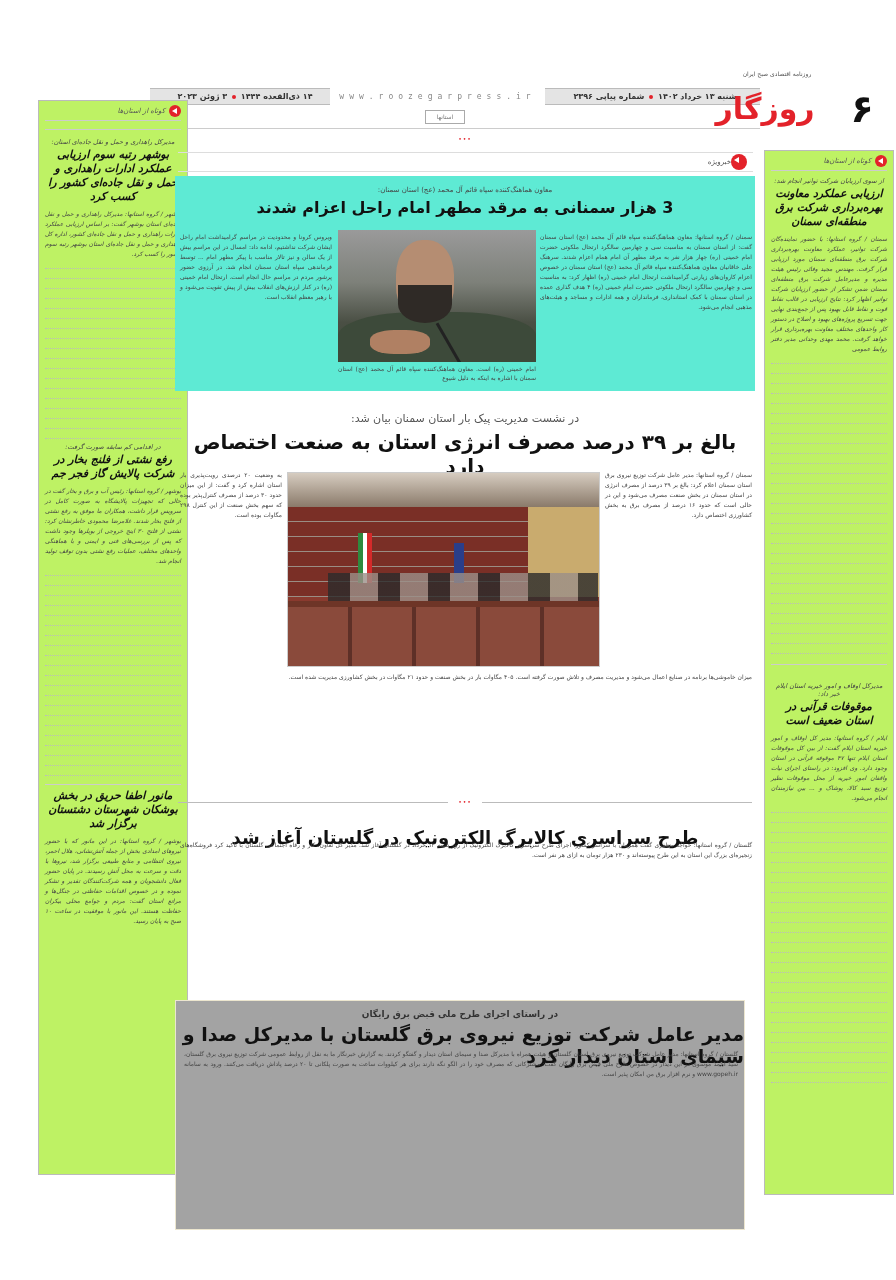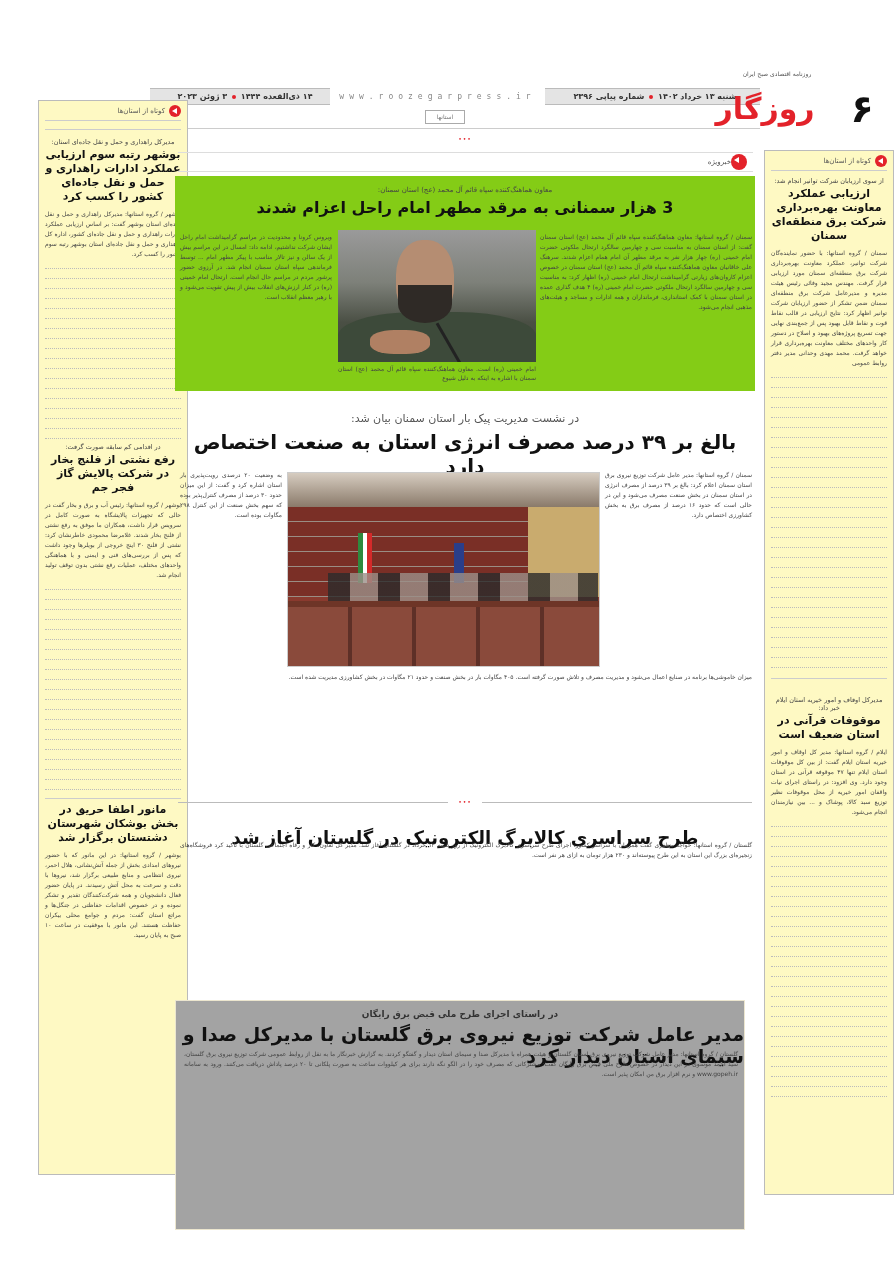--- a/index.html
+++ b/index.html
@@ -13,34 +13,34 @@
   .mast-url { position: absolute; left: 330px; top: 88px; width: 215px; height: 17px; background: #fff; font-size: 8px; line-height: 17px; text-align: center; color: #888; letter-spacing: 5px; direction: ltr; font-family: "DejaVu Sans Mono", monospace; }
   .mast-issue { position: absolute; left: 560px; top: 88px; width: 190px; height: 17px; font-size: 8px; line-height: 17px; text-align: center; color: #333; font-weight: bold; }
   .mast-dot { display: inline-block; width: 4px; height: 4px; background: #e3222a; border-radius: 50%; vertical-align: middle; margin: 0 2px; }
   .mast-tagline { position: absolute; left: 712px; top: 70px; width: 130px; font-size: 6px; text-align: center; color: #555; }
   .logo { position: absolute; left: 700px; top: 84px; width: 130px; height: 50px; font-family: "DejaVu Sans", sans-serif; font-weight: bold; font-size: 30px; line-height: 50px; color: #e3222a; text-align: center; letter-spacing: -2px; }
   .page-num { position: absolute; left: 836px; top: 86px; width: 52px; height: 48px; border-radius: 50%; font-size: 38px; font-weight: bold; line-height: 46px; text-align: center; color: #111; }
   .mast-stamp { position: absolute; left: 425px; top: 110px; width: 40px; height: 14px; border: 1px solid #aaa; font-size: 6px; text-align: center; color: #777; line-height: 12px; }
   .mast-line { position: absolute; left: 170px; top: 128px; width: 590px; height: 1px; background: #ccc; }
 
   
-  .side-col { position: absolute; top: 100px; width: 150px; border: 1px solid #bbb; background: #fef9c3; padding: 4px 6px; }
+  .side-col { position: absolute; top: 100px; width: 150px; border: 1px solid #bbb; background: #bef264; padding: 4px 6px; font-style: italic; }
   .side-left { left: 38px; height: 1075px; }
   .side-right { left: 764px; top: 150px; width: 130px; height: 1045px; }
   .side-tag { display: flex; align-items: center; gap: 4px; font-size: 7px; color: #555; border-bottom: 1px solid #ccc; padding-bottom: 3px; margin-bottom: 6px; }
   .red-circle { width: 12px; height: 12px; border-radius: 50%; background: #e3222a; position: relative; flex: none; }
   .red-circle::after { content: ""; position: absolute; left: 3px; top: 3px; border-right: 5px solid #fff; border-top: 3px solid transparent; border-bottom: 3px solid transparent; }
   .kicker { font-size: 6.5px; color: #444; text-align: center; margin: 4px 0 2px; }
   .side-title { font-size: 11px; font-weight: bold; text-align: center; line-height: 14px; color: #111; margin-bottom: 5px; }
   .body-text { font-size: 6px; line-height: 10px; color: #444; text-align: justify; }
   .filler { height: 10px; border-bottom: 1px dotted #bbb; margin: 0; }
   .section-bar { position: absolute; left: 178px; top: 152px; width: 575px; height: 20px; border-top: 1px solid #ddd; border-bottom: 1px solid #ddd; display: flex; align-items: center; justify-content: flex-start; padding-right: 6px; gap: 0; font-size: 7px; color: #555; }
   .section-bar .red-circle { width: 16px; height: 16px; }
 
-  .story1 { position: absolute; left: 175px; top: 176px; width: 580px; height: 215px; background: #84cc16; }
+  .story1 { position: absolute; left: 175px; top: 176px; width: 580px; height: 215px; background: #5eead4; }
   .story1 .kicker { position: absolute; top: 6px; width: 100%; font-size: 7px; }
   .story1 h1 { position: absolute; top: 22px; width: 100%; text-align: center; font-size: 16px; font-weight: bold; color: #111; }
   .photo1 { position: absolute; left: 338px; top: 230px; width: 198px; height: 132px; background: linear-gradient(180deg,#9a9a9a 0%,#7d8079 40%,#4a4f44 70%,#3c4a37 100%); overflow: hidden; }
   .photo1 .head { position: absolute; left: 58px; top: 10px; width: 58px; height: 78px; border-radius: 45% 45% 40% 40%; background: #b58d72; }
   .photo1 .beard { position: absolute; left: 60px; top: 55px; width: 54px; height: 38px; border-radius: 0 0 50% 50%; background: #2f2a26; }
   .photo1 .uniform { position: absolute; left: 0; top: 82px; width: 198px; height: 60px; background: #3d4a3a; border-radius: 40% 40% 0 0; }
   .photo1 .mic { position: absolute; left: 110px; top: 90px; width: 3px; height: 50px; background: #222; transform: rotate(-30deg); }
   .photo1 .hand { position: absolute; left: 32px; top: 100px; width: 60px; height: 24px; border-radius: 40%; background: #b08063; }
   .caption1 { position: absolute; left: 338px; top: 364px; width: 198px; font-size: 6px; line-height: 9px; color: #444; text-align: justify; }
   .s1-col { position: absolute; top: 232px; font-size: 6px; line-height: 10px; color: #444; text-align: justify; }

